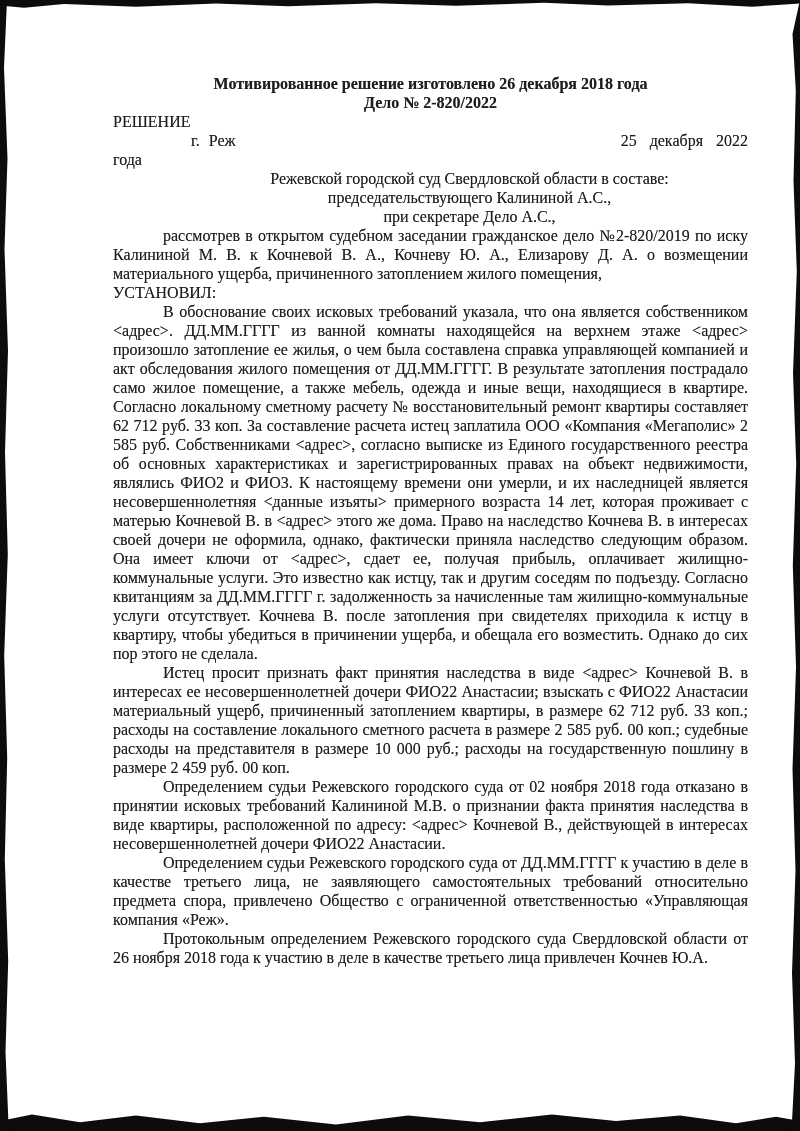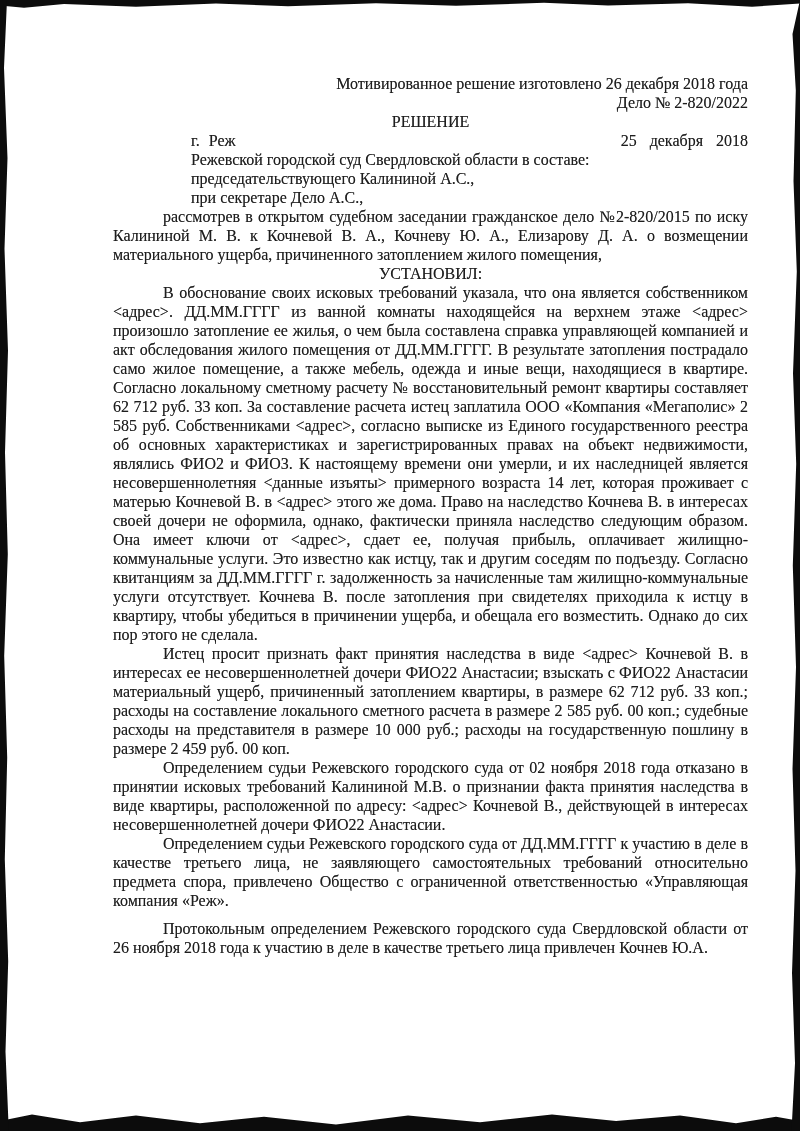--- a/index.html
+++ b/index.html
@@ -23,36 +23,36 @@
     width: 800px;
     height: 1131px;
     padding: 74px 52px 0 113px;
     font-family: "Liberation Serif", "DejaVu Serif", serif;
     font-size: 16px;
     line-height: 19px;
     color: #1e1e1e;
     text-shadow: 0 0 0.4px rgba(30,30,30,0.55);
   }
   .line { margin: 0; }
-  .right  { text-align: right; }
-  .center { text-align: center; }
-  .tab    { padding-left: 78px; }
+  .right  { text-align: center; font-weight: bold; }
+  .center { text-align: left; }
+  .tab    { padding-left: 78px; text-align: center; }
   .cityrow {
     display: flex;
     justify-content: space-between;
     align-items: flex-end;
   }
   .cityrow .city { padding-left: 78px; word-spacing: 5px; }
   .cityrow .date { word-spacing: 9px; }
   p.para {
     margin: 0;
     text-align: justify;
     text-indent: 50px;
   }
-  p.para.gap-before { margin-top: 9px; }
+  p.para.gap-before { }
   
   .edge { position: absolute; background: #0c0c0c; z-index: 5; }
   .edge-top {
     left: 0; top: 0; width: 100%; height: 9px;
     clip-path: polygon(0 0,100% 0,100% 40%,94% 75%,86% 35%,76% 60%,68% 30%,57% 65%,47% 35%,36% 70%,27% 40%,17% 75%,8% 45%,3% 85%,0 60%);
   }
   .edge-bottom {
     left: 0; bottom: 0; width: 100%; height: 22px;
     clip-path: polygon(0 55%,4% 25%,10% 60%,17% 30%,25% 65%,33% 35%,42% 70%,51% 30%,60% 60%,69% 25%,77% 55%,85% 30%,92% 65%,97% 35%,100% 55%,100% 100%,0 100%);
   }
@@ -71,28 +71,29 @@
 <div class="scan">
 
   <div class="page">
 
     <div class="line right">Мотивированное решение изготовлено 26 декабря 2018 года</div>
     <div class="line right">Дело № 2-820/2022</div>
     <div class="line center">РЕШЕНИЕ</div>
 
     <div class="line cityrow">
       <span class="city">г. Реж</span>
-      <span class="date">25 декабря 2018</span>
+      <span class="date">25 декабря 2022</span>
     </div>
+    <div class="line">года</div>
 
     <div class="line tab">Режевской городской суд Свердловской области в составе:</div>
     <div class="line tab">председательствующего Калининой А.С.,</div>
     <div class="line tab">при секретаре Дело А.С.,</div>
 
-    <p class="para">рассмотрев в открытом судебном заседании гражданское дело №2-820/2015 по иску Калининой М. В. к Кочневой В. А., Кочневу Ю. А., Елизарову Д. А. о возмещении материального ущерба, причиненного затоплением жилого помещения,</p>
+    <p class="para">рассмотрев в открытом судебном заседании гражданское дело №2-820/2019 по иску Калининой М. В. к Кочневой В. А., Кочневу Ю. А., Елизарову Д. А. о возмещении материального ущерба, причиненного затоплением жилого помещения,</p>
 
     <div class="line center">УСТАНОВИЛ:</div>
 
     <p class="para">В обоснование своих исковых требований указала, что она является собственником &lt;адрес&gt;. ДД.ММ.ГГГГ из ванной комнаты находящейся на верхнем этаже &lt;адрес&gt; произошло затопление ее жилья, о чем была составлена справка управляющей компанией и акт обследования жилого помещения от ДД.ММ.ГГГГ. В результате затопления пострадало само жилое помещение, а также мебель, одежда и иные вещи, находящиеся в квартире. Согласно локальному сметному расчету № восстановительный ремонт квартиры составляет 62 712 руб. 33 коп. За составление расчета истец заплатила ООО «Компания «Мегаполис» 2 585 руб. Собственниками &lt;адрес&gt;, согласно выписке из Единого государственного реестра об основных характеристиках и зарегистрированных правах на объект недвижимости, являлись ФИО2 и ФИО3. К настоящему времени они умерли, и их наследницей является несовершеннолетняя &lt;данные изъяты&gt; примерного возраста 14 лет, которая проживает с матерью Кочневой В. в &lt;адрес&gt; этого же дома. Право на наследство Кочнева В. в интересах своей дочери не оформила, однако, фактически приняла наследство следующим образом. Она имеет ключи от &lt;адрес&gt;, сдает ее, получая прибыль, оплачивает жилищно-коммунальные услуги. Это известно как истцу, так и другим соседям по подъезду. Согласно квитанциям за ДД.ММ.ГГГГ г. задолженность за начисленные там жилищно-коммунальные услуги отсутствует. Кочнева В. после затопления при свидетелях приходила к истцу в квартиру, чтобы убедиться в причинении ущерба, и обещала его возместить. Однако до сих пор этого не сделала.</p>
     <p class="para">Истец просит признать факт принятия наследства в виде &lt;адрес&gt; Кочневой В. в интересах ее несовершеннолетней дочери ФИО22 Анастасии; взыскать с ФИО22 Анастасии материальный ущерб, причиненный затоплением квартиры, в размере 62 712 руб. 33 коп.; расходы на составление локального сметного расчета в размере 2 585 руб. 00 коп.; судебные расходы на представителя в размере 10 000 руб.; расходы на государственную пошлину в размере 2 459 руб. 00 коп.</p>
     <p class="para">Определением судьи Режевского городского суда от 02 ноября 2018 года отказано в принятии исковых требований Калининой М.В. о признании факта принятия наследства в виде квартиры, расположенной по адресу: &lt;адрес&gt; Кочневой В., действующей в интересах несовершеннолетней дочери ФИО22 Анастасии.</p>
     <p class="para">Определением судьи Режевского городского суда от ДД.ММ.ГГГГ к участию в деле в качестве третьего лица, не заявляющего самостоятельных требований относительно предмета спора, привлечено Общество с ограниченной ответственностью «Управляющая компания «Реж».</p>
     <p class="para gap-before">Протокольным определением Режевского городского суда Свердловской области от 26 ноября 2018 года к участию в деле в качестве третьего лица привлечен Кочнев Ю.А.</p>
 
   </div>

